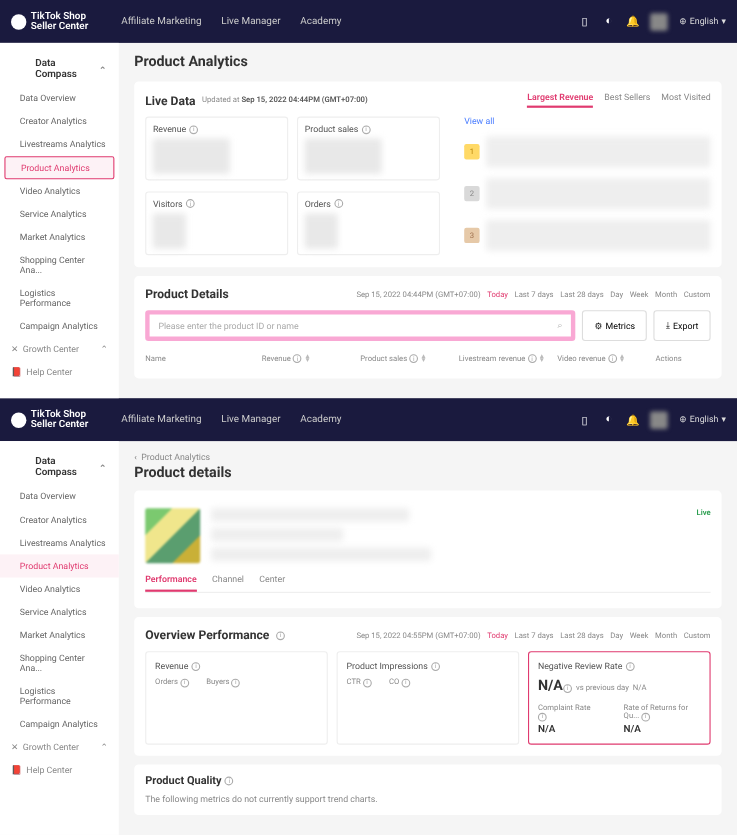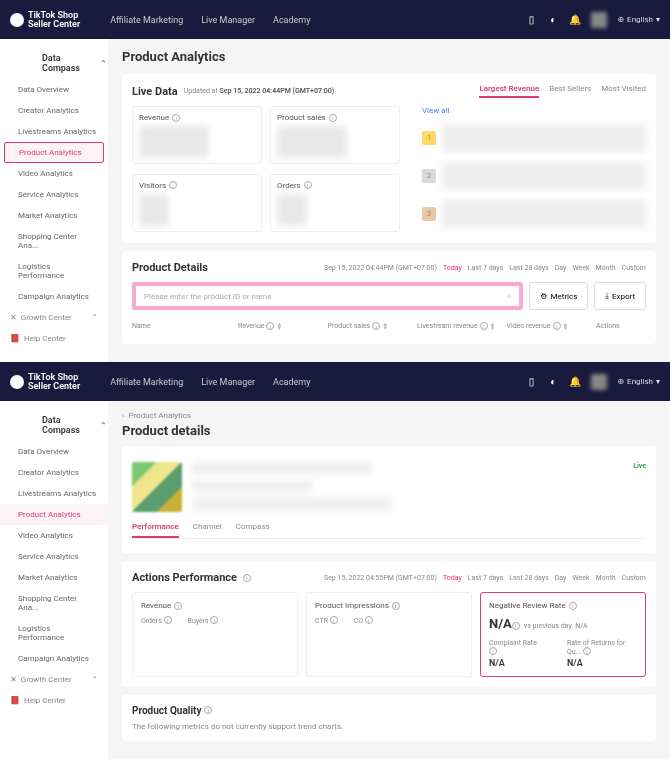--- a/index.html
+++ b/index.html
@@ -10,21 +10,21 @@
 .logo-icon{width:14px;height:14px;background:#fff;border-radius:50%;position:relative}
 .logo-txt{line-height:1}
 .nav{display:flex;gap:18px;margin-left:30px;font-size:9px}
 .nav-item{color:#ccc;cursor:pointer}
 .topright{margin-left:auto;display:flex;align-items:center;gap:10px}
 .icon-sm{width:12px;height:12px;display:inline-flex;align-items:center;justify-content:center;color:#fff;font-size:10px}
 .avatar{width:16px;height:16px;background:#888;border-radius:2px;filter:blur(2px)}
 .lang{font-size:8px;color:#ddd;display:flex;align-items:center;gap:3px}
 .body-wrap{display:flex}
 .sidebar{width:108px;background:#fff;padding:8px 0;flex-shrink:0}
-.side-head{display:flex;align-items:center;gap:20px;padding:6px 22px;font-size:9px;font-weight:600;color:#333}
+.side-head{display:flex;align-items:center;gap:20px;padding:6px 12px;font-size:9px;font-weight:600;color:#333}
 .side-head .chev{margin-left:auto;font-size:8px;color:#888}
 .grid-icon{width:10px;height:10px;display:inline-block;background:linear-gradient(#333,#333),linear-gradient(#333,#333),linear-gradient(#333,#333),linear-gradient(#333,#333);background-size:4px 4px;background-position:0 0,6px 0,0 6px,6px 6px;background-repeat:no-repeat}
 .side-item{padding:6px 10px 6px 18px;font-size:8px;color:#666;cursor:pointer}
 .side-item.active{color:#e03a6f;background:#fdf2f6}
 .side-item.hl{border:1.5px solid #e03a6f;border-radius:2px;margin:0 4px;padding:5px 6px 5px 14px}
 .side-sec{padding:6px 10px;font-size:8px;color:#888;display:flex;align-items:center;gap:4px}
 .side-sec .chev{margin-left:auto}
 .main{flex:1;padding:10px 14px;min-width:0}
 .page-title{font-size:13px;font-weight:700;margin-bottom:10px}
 .card{background:#fff;border-radius:4px;padding:10px;margin-bottom:8px}
@@ -302,27 +302,27 @@
           <div class="hero-txt">
             <div class="hero-blur"></div>
             <div class="hero-blur" style="width:120px"></div>
             <div class="hero-blur" style="width:200px"></div>
           </div>
           <span class="live-badge">Live</span>
         </div>
         <div class="sub-tabs">
           <span class="sub-tab active">Performance</span>
           <span class="sub-tab">Channel</span>
-          <span class="sub-tab">Compass</span>
+          <span class="sub-tab">Center</span>
         </div>
       </div>
 
       <div class="card">
         <div class="pd-head">
-          <span class="pd-title">Actions Performance</span>
+          <span class="pd-title">Overview Performance</span>
           <span class="info-ico">i</span>
           <span class="pd-date">Sep 15, 2022 04:55PM (GMT+07:00)</span>
           <div class="range-tabs">
             <span class="range-tab active">Today</span>
             <span class="range-tab">Last 7 days</span>
             <span class="range-tab">Last 28 days</span>
             <span class="range-tab">Day</span>
             <span class="range-tab">Week</span>
             <span class="range-tab">Month</span>
             <span class="range-tab">Custom</span>

